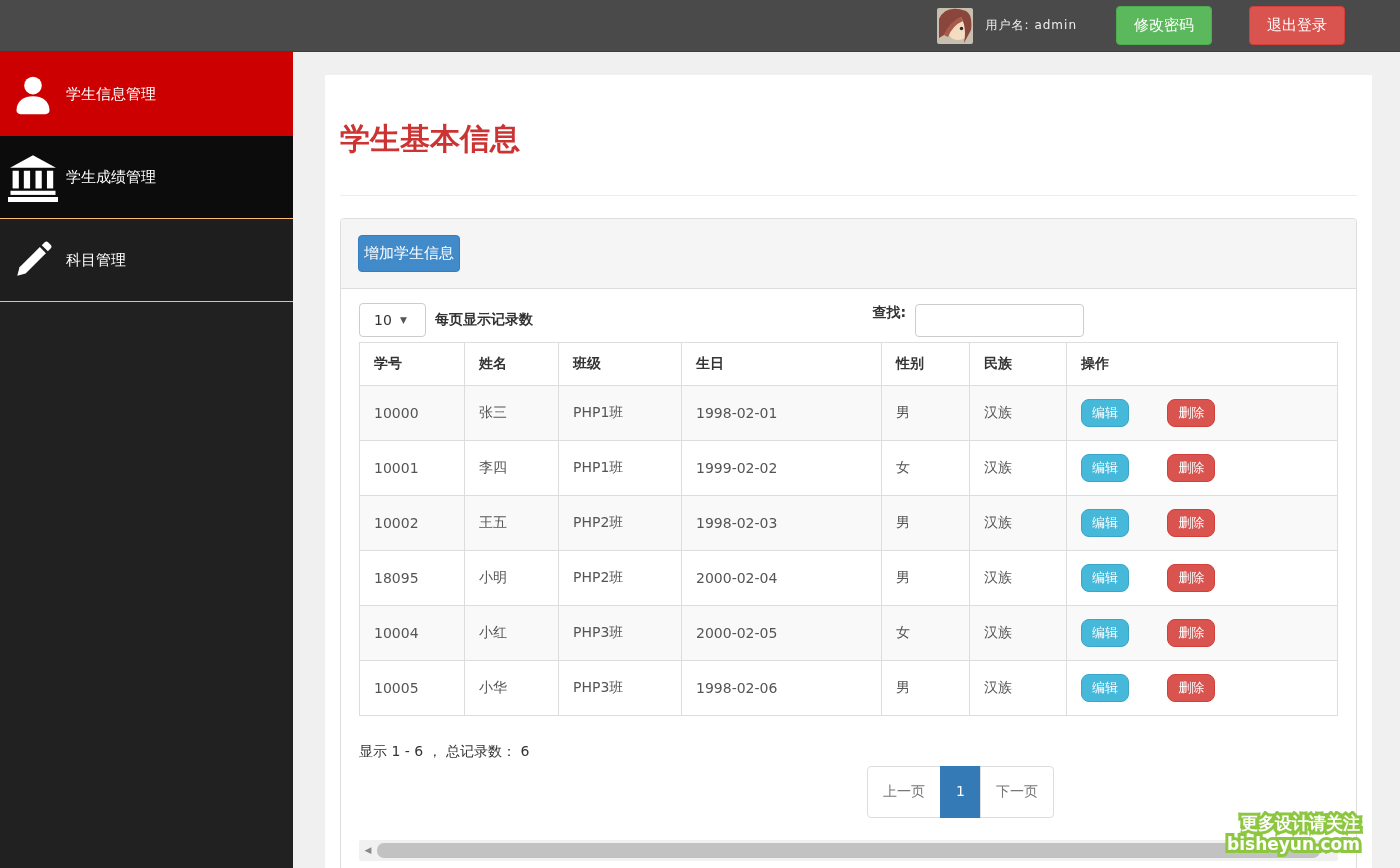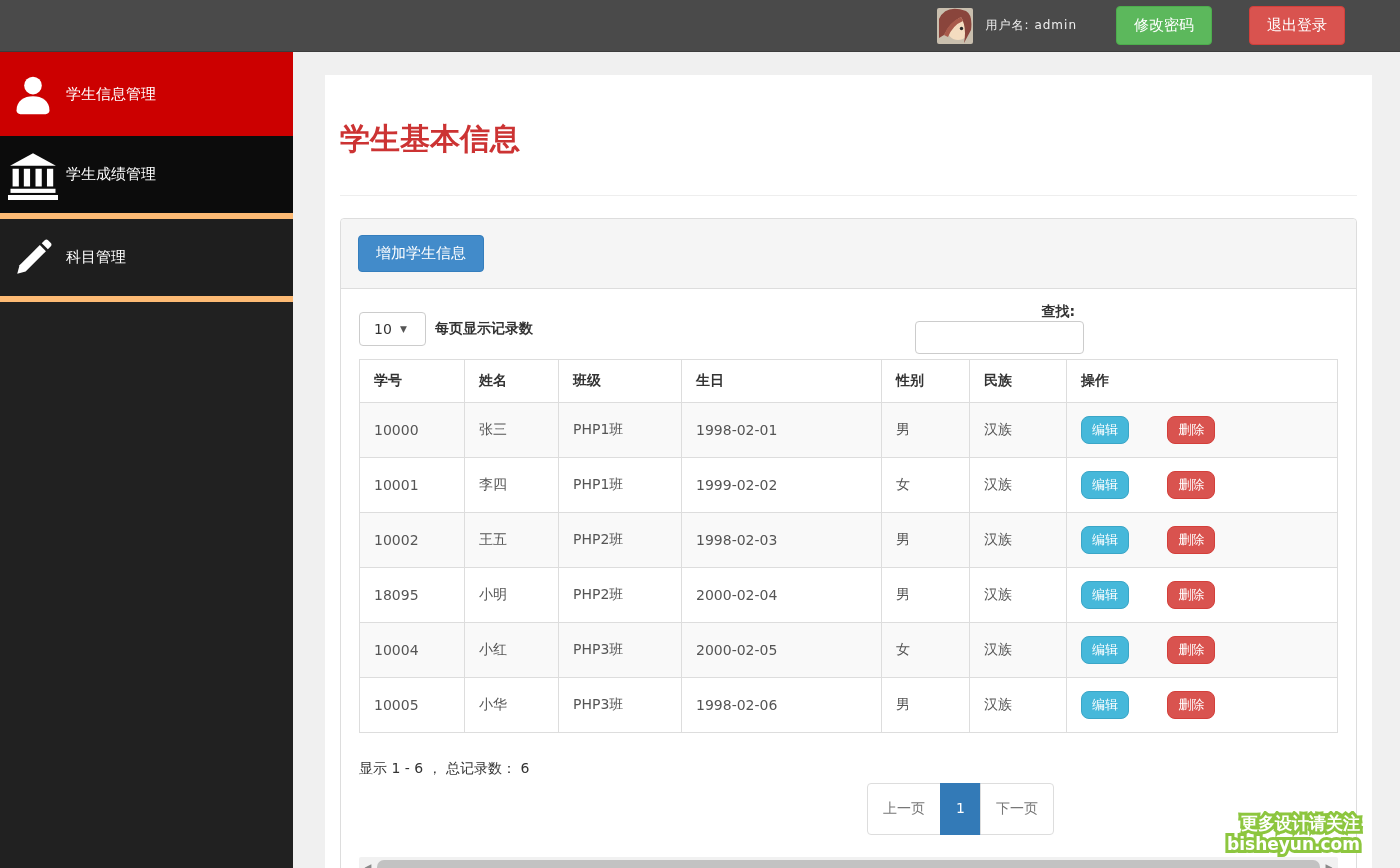--- a/index.html
+++ b/index.html
@@ -29,21 +29,21 @@
   .tb-btn.red   { background: #d9534f; border-color: #d43f3a; margin-left: 37px; }
 
   
   .sidebar {
     position: absolute; top: 52px; left: 0; bottom: 0; width: 293px;
     background: #212121;
   }
   .side-item {
     display: flex; align-items: center;
     height: 83px; color: #fff; font-size: 15px; cursor: pointer;
-    border-bottom: 6px solid #fdba74;
+    border-bottom: 1px solid #fdba74;
   }
   .side-item .icon-box { width: 66px; display: flex; justify-content: center; align-items: center; }
   .side-item.active { background: #cc0000; height: 84px; border-bottom: none; }
   .side-item.dark1  { background: #0c0c0c; }
   .side-item.dark2  { background: #1e1e1e; }
 
   
   .content {
     position: absolute; top: 52px; left: 293px; right: 0; bottom: 0;
     background: #f0f0f0; overflow: hidden;
@@ -62,33 +62,33 @@
   .title-rule { border: none; border-top: 1px solid #eee; margin-top: 35px; }
 
   
   .panel { margin-top: 22px; border: 1px solid #ddd; border-radius: 4px; background: #fff; }
   .panel-heading {
     background: #f5f5f5; border-bottom: 1px solid #ddd;
     border-radius: 4px 4px 0 0; padding: 16px 17px;
   }
   .btn-add {
     display: inline-block; background: #428bca; border: 1px solid #357ebd;
-    color: #fff; font-size: 15px; padding: 8px 17px; border-radius: 4px; cursor: pointer;
+    color: #fff; font-size: 15px; padding: 8px 5px; border-radius: 4px; cursor: pointer;
   }
   .panel-body { padding: 14px 18px 9px; }
 
   .controls { display: flex; align-items: center; }
   .select-box {
     width: 67px; height: 34px; border: 1px solid #ccc; border-radius: 4px;
     display: flex; align-items: center; justify-content: space-between;
     padding: 0 18px 0 14px; cursor: pointer; background: #fff; color: #333;
   }
   .select-caret { font-size: 9px; color: #555; }
   .per-page-label { font-weight: bold; margin-left: 9px; }
-  .search-group { margin-left: auto; margin-right: 254px; display: flex; align-items: flex-end; flex-direction: column; }
+  .search-group { margin-left: auto; margin-right: 254px; display: flex; align-items: flex-start; }
   .search-label { font-weight: bold; margin-right: 9px; }
   .search-input {
     width: 169px; height: 33px; border: 1px solid #ccc; border-radius: 4px;
     padding: 0 8px; font-size: 14px; outline: none;
   }
 
   
   table { border-collapse: collapse; width: 100%; font-size: 14px; }
   .students-table { margin-top: 5px; }
   th, td { border: 1px solid #ddd; text-align: left; }

